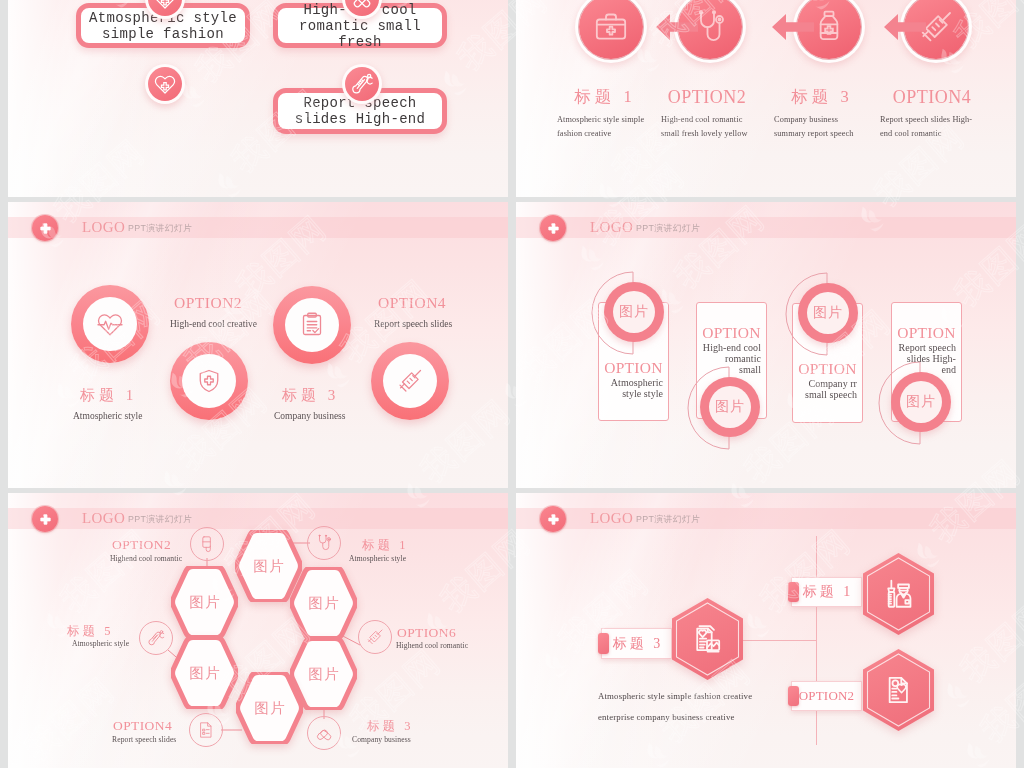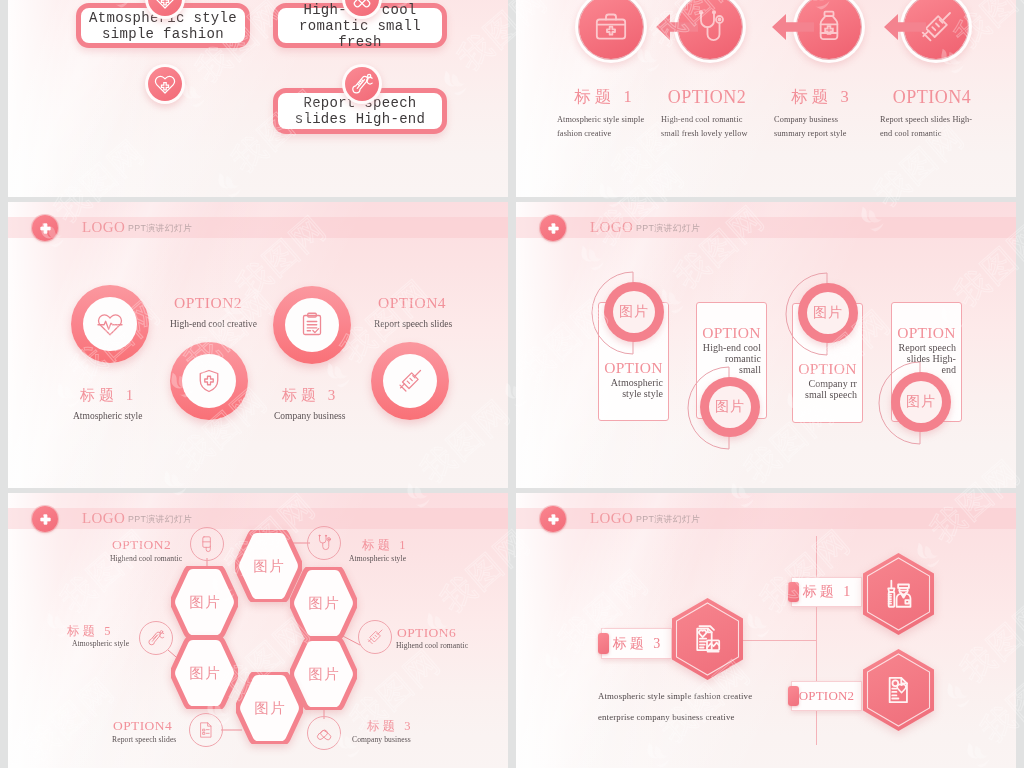--- a/index.html
+++ b/index.html
@@ -194,21 +194,21 @@
           <path d="M0 13 14 0v8.2h28v9.6H14V26z" fill="#f4838f"></path>
         </svg></div>
       <div class="s2arrow" style="left:368px;top:103px"><svg width="42" height="26" viewBox="0 0 42 26">
           <path d="M0 13 14 0v8.2h28v9.6H14V26z" fill="#f4838f"></path>
         </svg></div>
       <div class="s2title t-cn" style="left:22px;top:175px">标题 1</div>
       <div class="s2desc t-body" style="left:41px;top:202px">Atmospheric style simple fashion creative</div>
       <div class="s2title t-opt" style="left:126px;top:175px">OPTION2</div>
       <div class="s2desc t-body" style="left:145px;top:202px">High-end cool romantic small fresh lovely yellow</div>
       <div class="s2title t-cn" style="left:239px;top:175px">标题 3</div>
-      <div class="s2desc t-body" style="left:258px;top:202px">Company business summary report style</div>
+      <div class="s2desc t-body" style="left:258px;top:202px">Company business summary report speech</div>
       <div class="s2title t-opt" style="left:351px;top:175px">OPTION4</div>
       <div class="s2desc t-body" style="left:364px;top:202px">Report speech slides High-end cool romantic</div>
     </div>
 <div class="slide">
       <div class="bg"></div>
       <div class="sheen"></div>
       <div class="hdrband"></div>
       <div class="logo-dot">
         <svg width="13" height="13" viewBox="0 0 24 24" fill="none" stroke="#ffffff" stroke-width="1.40" stroke-linecap="round" stroke-linejoin="round">
           <path d="M9.4 3.4h5.2v6h6v5.2h-6v6H9.4v-6h-6V9.4h6z" rx="1" fill="#ffffff" stroke="#ffffff" stroke-width="1.6" stroke-linejoin="round"></path>

